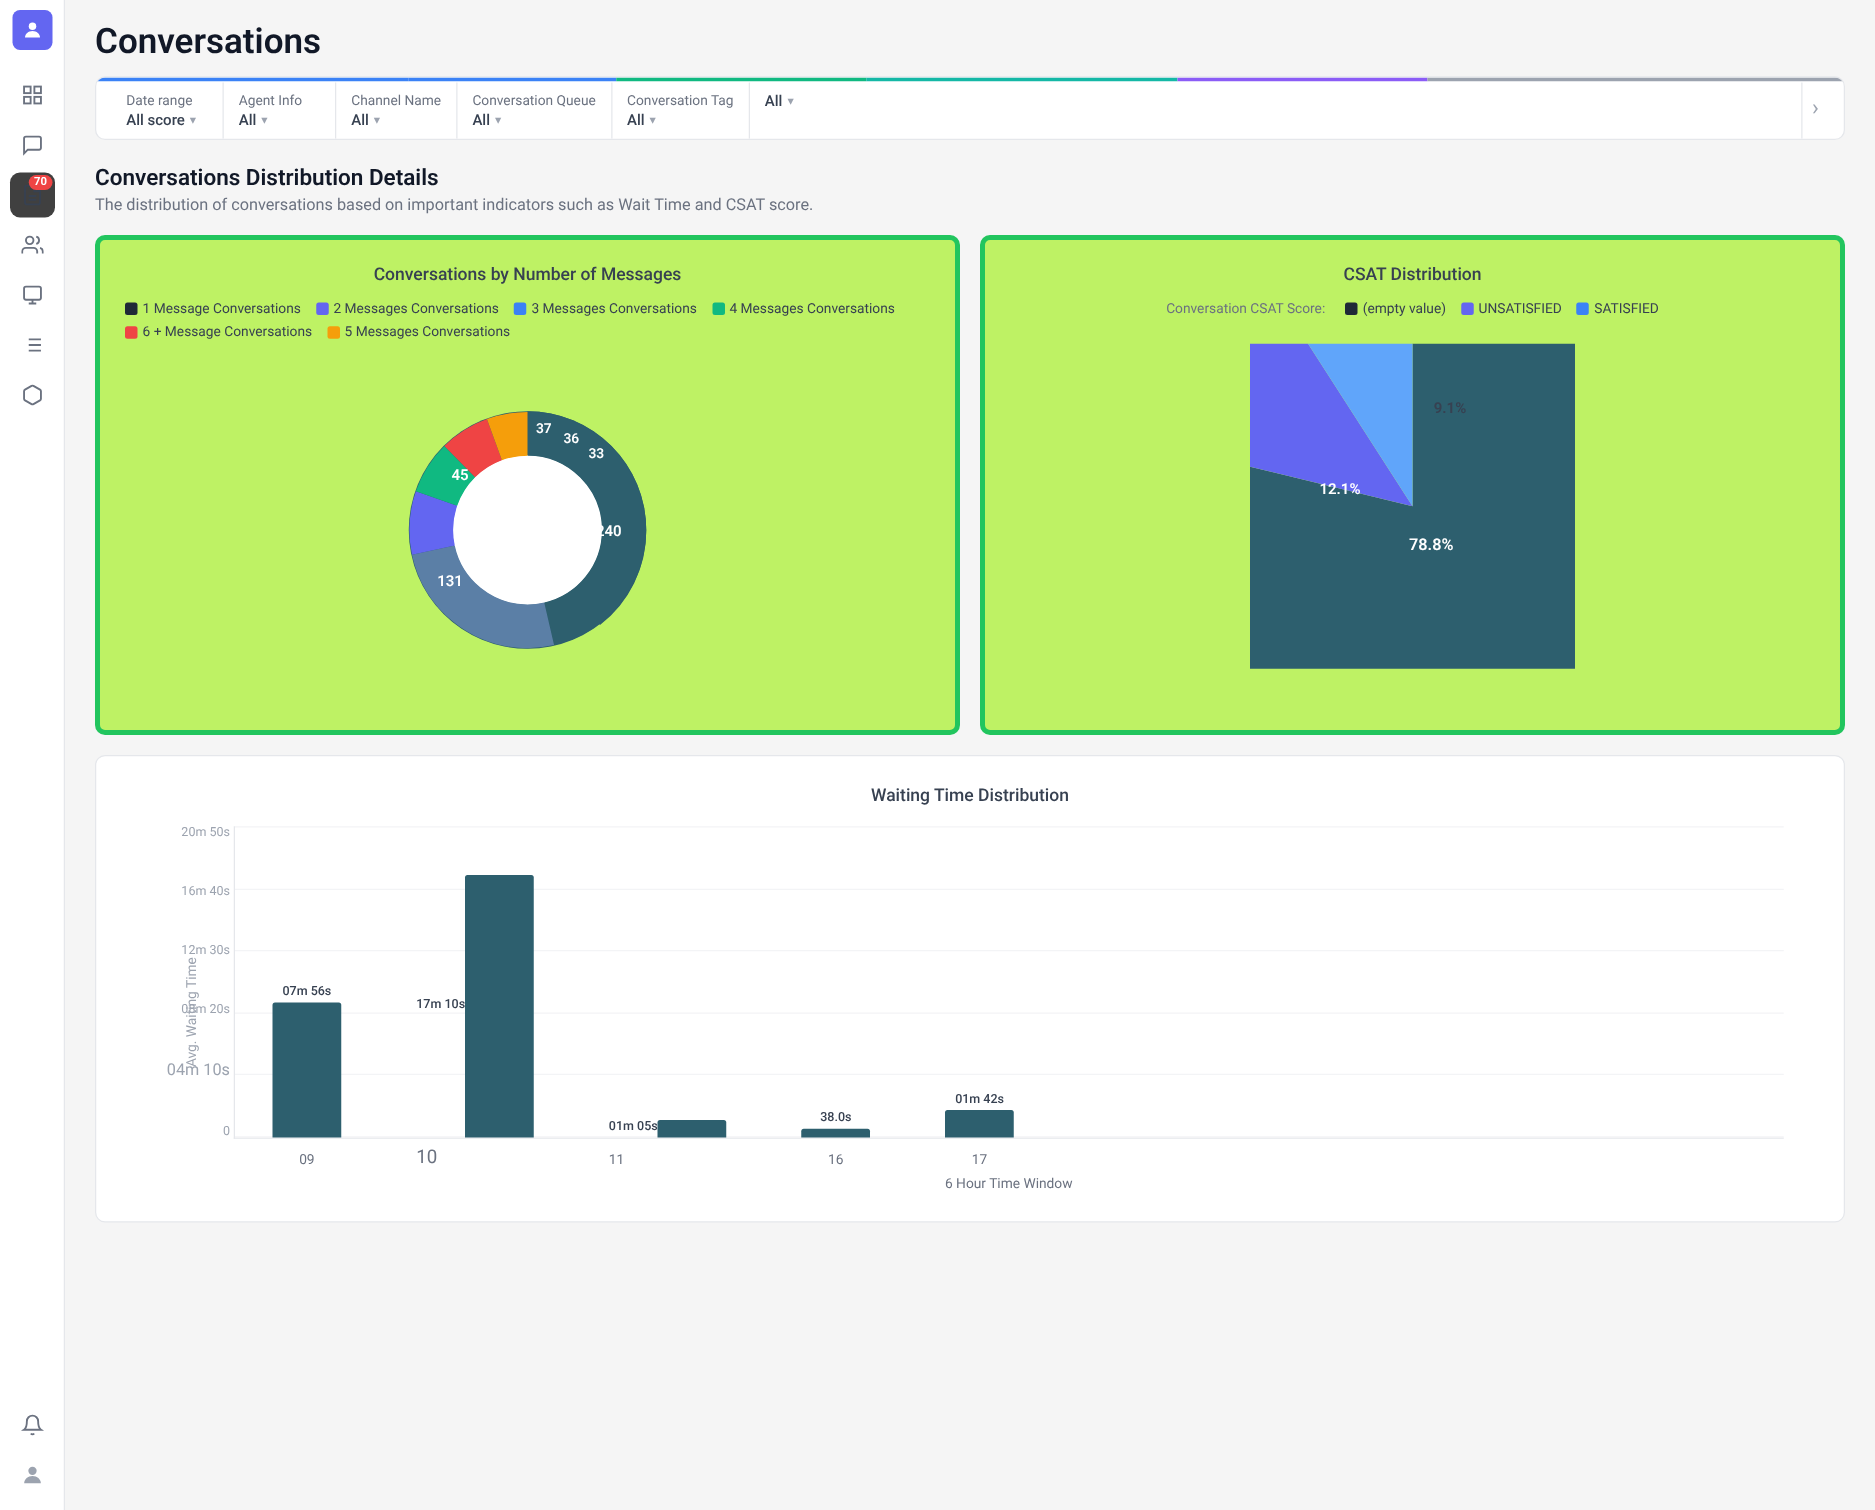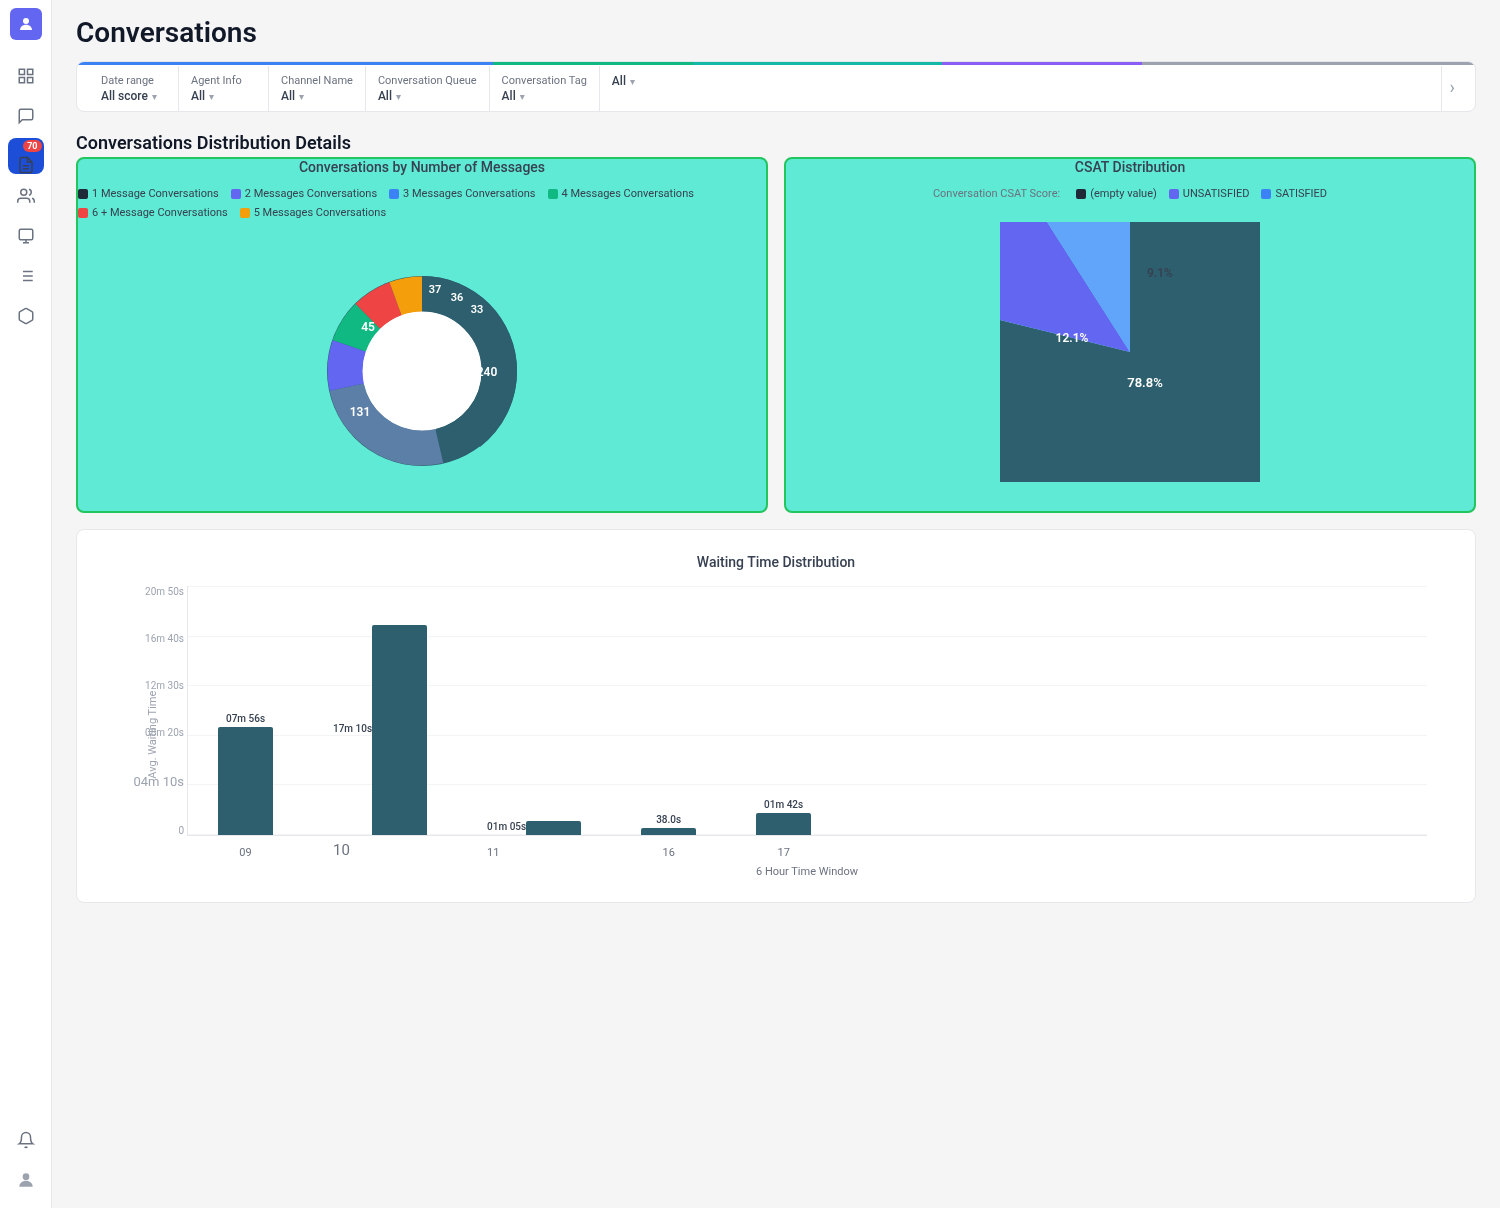--- a/index.html
+++ b/index.html
@@ -27,21 +27,21 @@
     .sidebar-icon {
       width: 36px; height: 36px;
       display: flex; align-items: center; justify-content: center;
       border-radius: 8px;
       margin: 2px 0;
       cursor: pointer;
       color: #6b7280;
       font-size: 18px;
       position: relative;
     }
-    .sidebar-icon.active { background: #1d4ed8; color: #374151; align-items: flex-end; }
+    .sidebar-icon.active { background: #404040; color: #374151; }
     .badge {
       position: absolute;
       top: 2px; right: 2px;
       background: #ef4444;
       color: white;
       font-size: 9px;
       font-weight: bold;
       border-radius: 10px;
       padding: 1px 4px;
       min-width: 16px;
@@ -118,23 +118,24 @@
     }
 
     
     .charts-row {
       display: grid;
       grid-template-columns: 1fr 1fr;
       gap: 16px;
       margin-bottom: 16px;
     }
     .chart-card {
-      background: #5eead4;
-      border: 2px solid #22c55e;
+      background: #bef264;
+      border: 4px solid #22c55e;
       border-radius: 8px;
+      padding: 20px;
     }
     .chart-title {
       text-align: center;
       font-size: 14px;
       font-weight: 500;
       color: #374151;
       margin-bottom: 12px;
     }
 
     
@@ -317,20 +318,21 @@
         <span>All</span>
         <span class="filter-chevron">▾</span>
       </span>
     </div>
     <div style="display:flex;align-items:center;padding:0 8px;">
       <span style="font-size:18px;color:#9ca3af;cursor:pointer;">›</span>
     </div>
   </div>
 
   <h2 class="section-title">Conversations Distribution Details</h2>
+  <p class="section-desc">The distribution of conversations based on important indicators such as Wait Time and CSAT score.</p>
 
   <div class="charts-row">
 
     <div class="chart-card">
       <div class="chart-title">Conversations by Number of Messages</div>
       <div class="legend">
         <div class="legend-item">
           <div class="legend-dot" style="background:#1f2937;"></div>
           <span>1 Message Conversations</span>
         </div>

